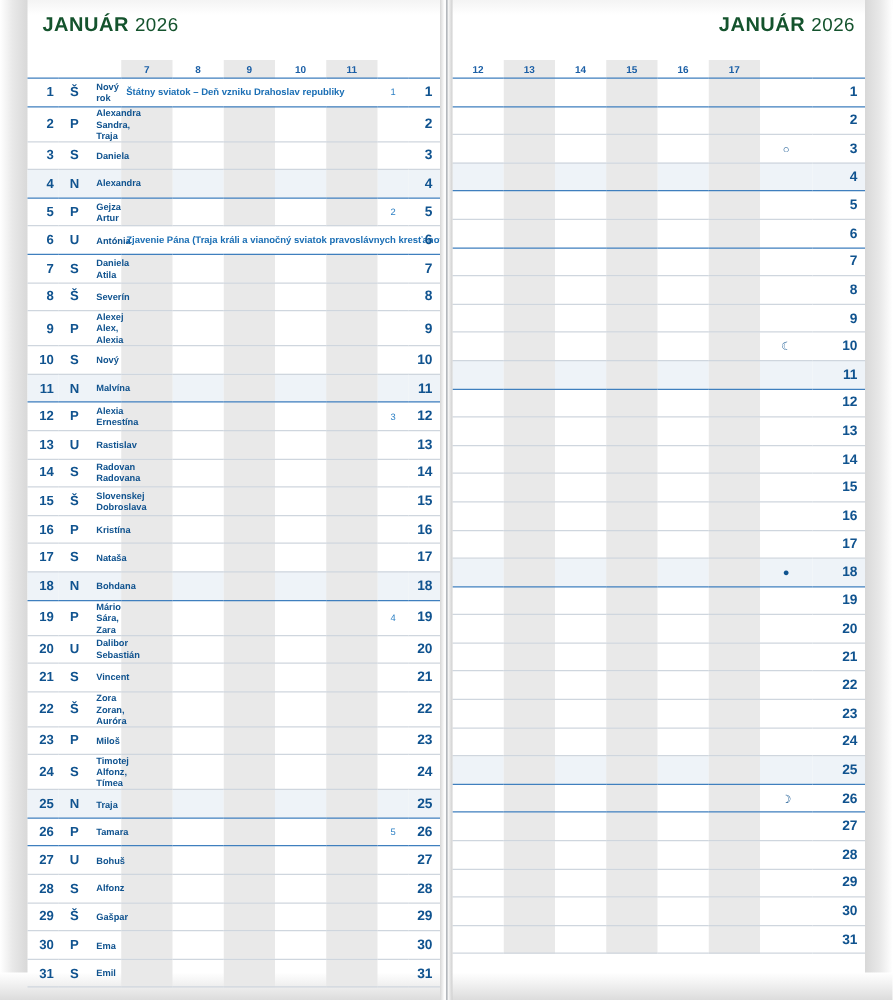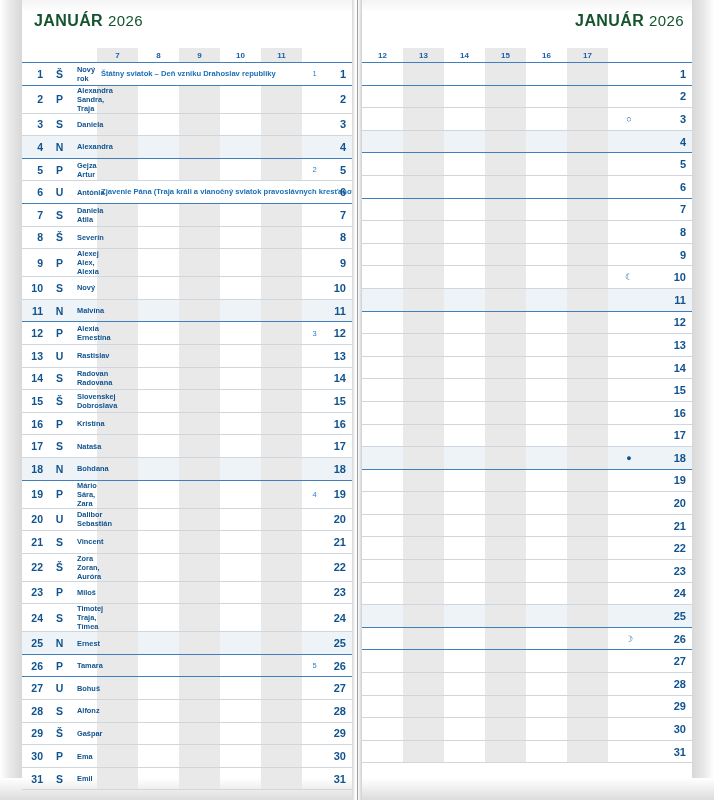--- a/index.html
+++ b/index.html
@@ -427,35 +427,35 @@
                 <td class="c-slot"></td>
                 <td class="c-slot shade"></td>
                 <td class="c-wk"></td>
                 <td class="c-num-r">23</td>
               </tr>
               <tr class="day rowline">
                 <td class="c-num">24</td>
                 <td class="c-dow">S</td>
                 <td class="c-name">
                   <span class="nm2">Timotej</span>
-                  <span class="nm2">Traja, Tímea</span>
+                  <span class="nm2">Alfonz, Tímea</span>
                 </td>
                 <td class="c-slot shade"></td>
                 <td class="c-slot"></td>
                 <td class="c-slot shade"></td>
                 <td class="c-slot"></td>
                 <td class="c-slot shade"></td>
                 <td class="c-wk"></td>
                 <td class="c-num-r">24</td>
               </tr>
               <tr class="day sun thickline">
                 <td class="c-num">25</td>
                 <td class="c-dow">N</td>
                 <td class="c-name">
-                  <span class="nm2">Ernest</span>
+                  <span class="nm2">Traja</span>
                 </td>
                 <td class="c-slot shade"></td>
                 <td class="c-slot"></td>
                 <td class="c-slot shade"></td>
                 <td class="c-slot"></td>
                 <td class="c-slot shade"></td>
                 <td class="c-wk"></td>
                 <td class="c-num-r">25</td>
               </tr>
               <tr class="day thickline thicktop">

